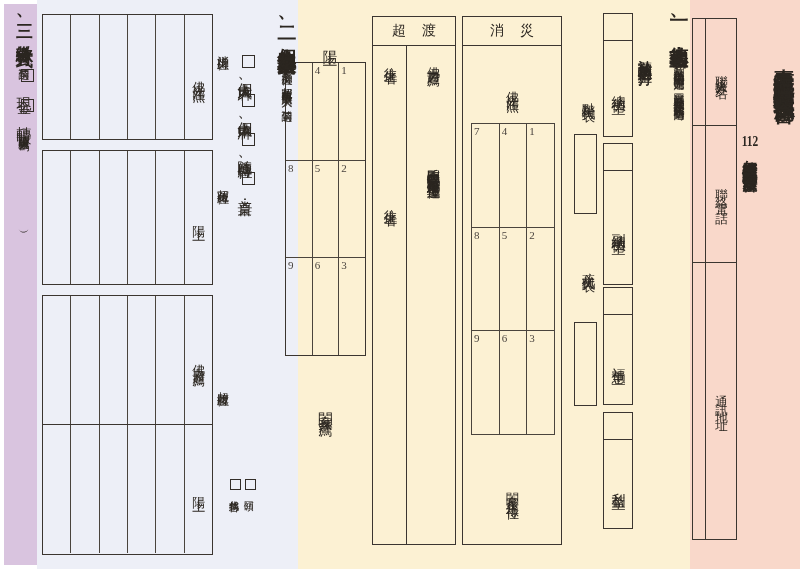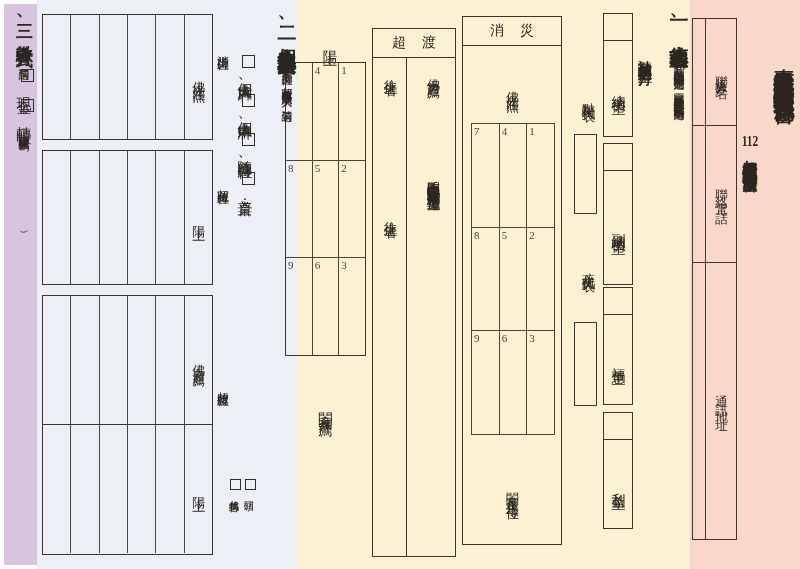--- a/index.html
+++ b/index.html
@@ -166,21 +166,21 @@
         <div class="ncell">
             <span class="num">3</span>
           </div>
       </div>
     </div>
     <div class="abs center" style="left:0;top:424px;width:100%;height:100px;">
       <span class="v lbl-v">闔家長生祿位</span>
     </div>
   </div>
 
-  <div class="abs box" style="left:372px;top:16px;width:84px;height:529px;margin-top:12px;">
+  <div class="abs box" style="left:372px;top:16px;width:84px;height:529px;">
     <div class="hdr-h" style="height:29px;">超渡</div>
     <div style="position:absolute;left:0;top:29px;right:0;bottom:0;display:flex;">
       <div style="width:33px;border-right:1px solid #3b3530;position:relative;">
         <span class="v" style="position:absolute;left:8px;top:10px;font-size:13.5px;letter-spacing:2px;">往生者：</span>
         <span class="v" style="position:absolute;left:8px;top:152px;font-size:13.5px;letter-spacing:2px;">往生者：</span>
       </div>
       <div style="flex:1;position:relative;">
         <span class="v" style="position:absolute;left:17px;top:10px;font-size:13.5px;letter-spacing:2px;">佛力超薦</span>
         <span class="v" style="position:absolute;left:17px;top:112px;font-size:13.5px;letter-spacing:1px;">氏門中歷代宗親暨累世冤親債主往生蓮位</span>
       </div>

